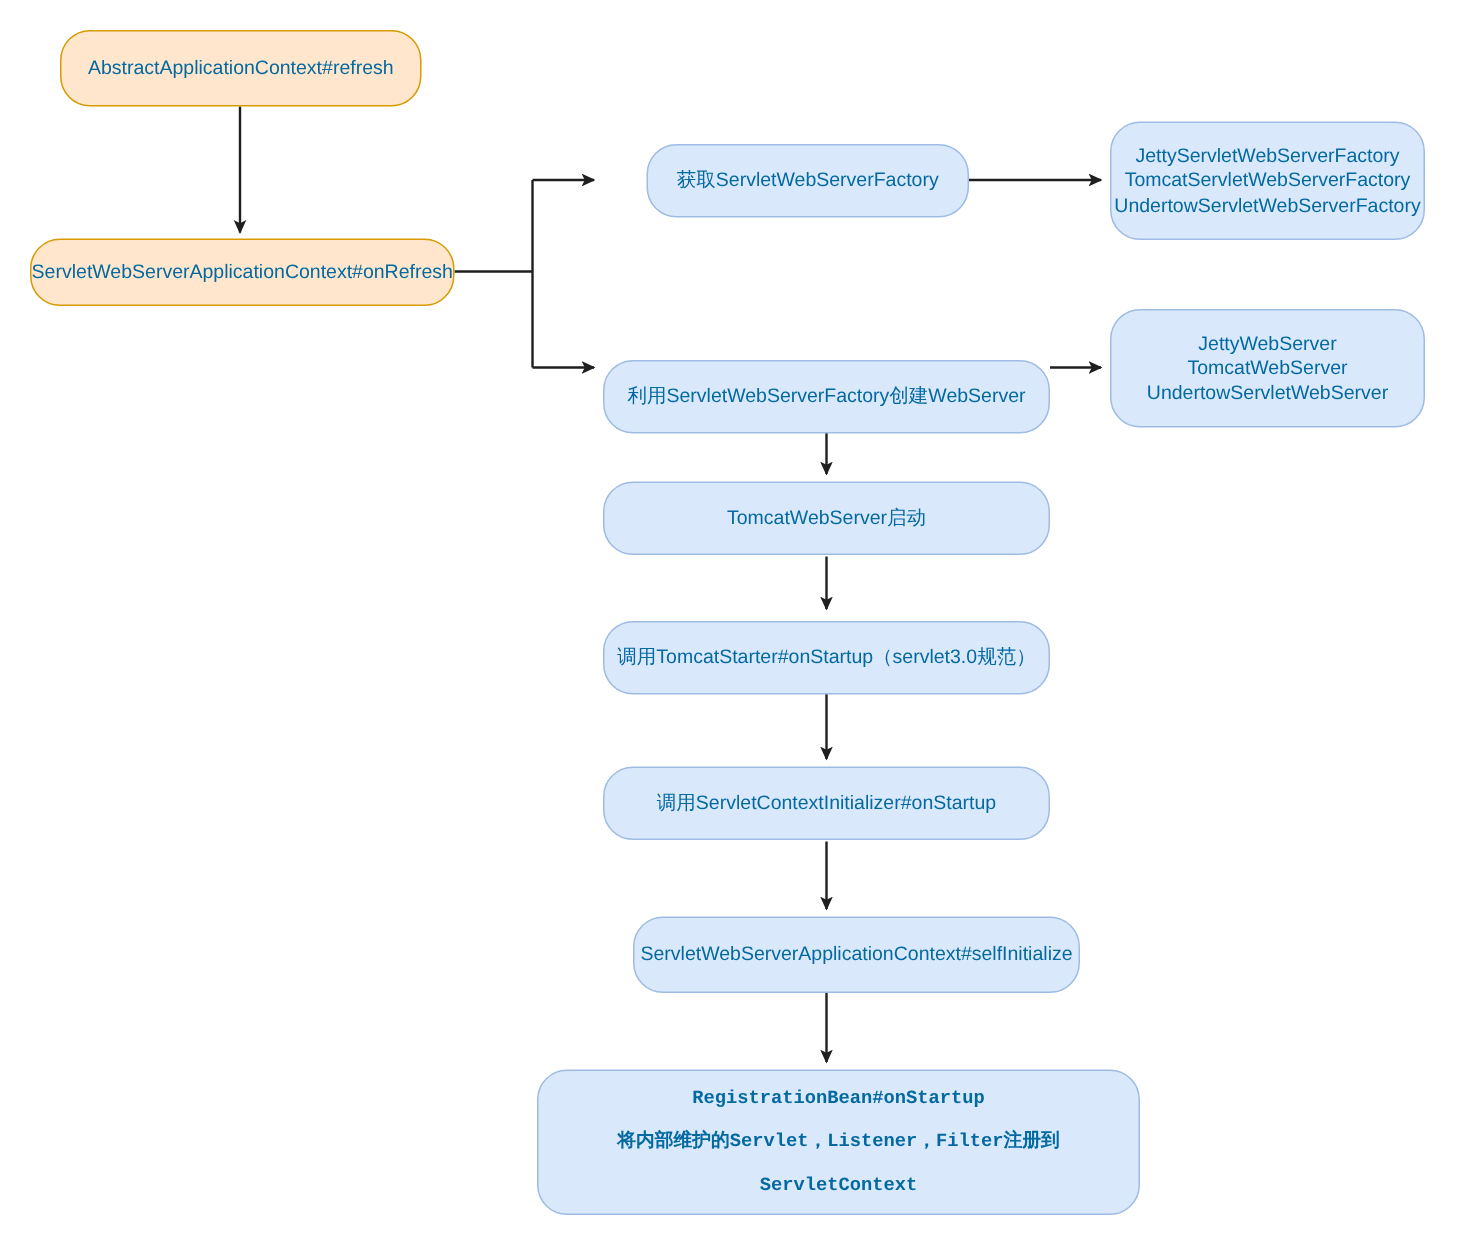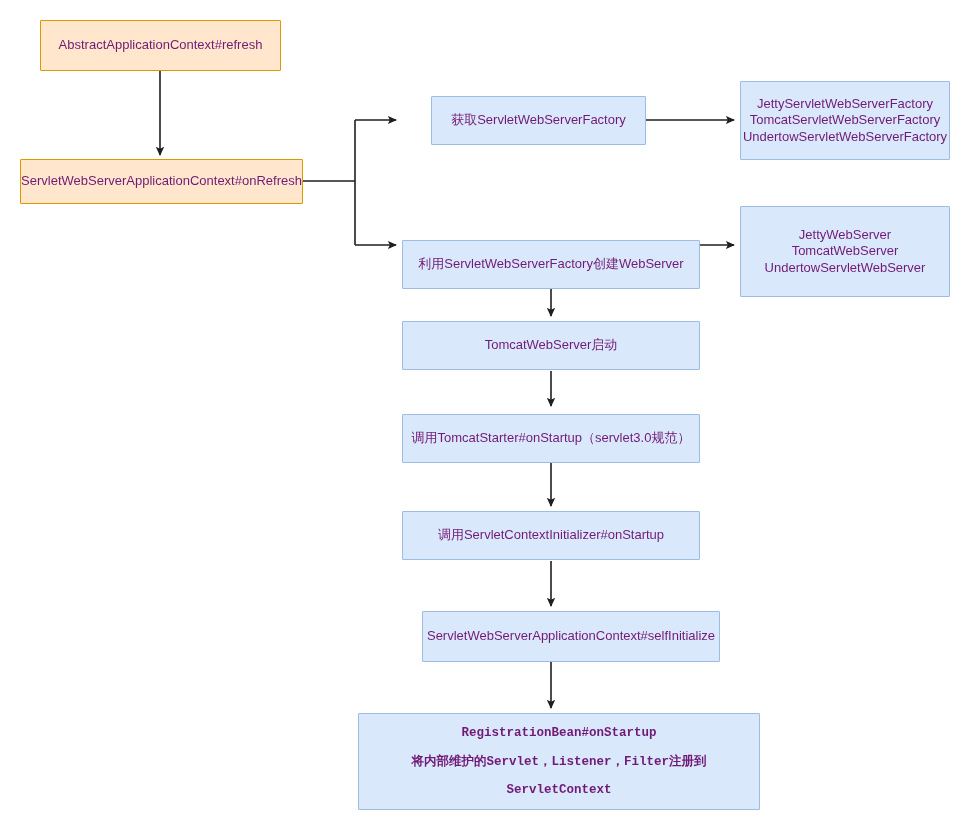--- a/index.html
+++ b/index.html
@@ -19,26 +19,26 @@
     background: #ffffff;
     overflow: hidden;
   }
   .node {
     position: absolute;
     box-sizing: border-box;
     display: flex;
     align-items: center;
     justify-content: center;
     text-align: center;
-    border-radius: 1px;
+    border-radius: 20px;
     border-width: 1.4px;
     border-style: solid;
     font-size: 13px;
     line-height: 1.28;
-    color: #701a75;
+    color: #0369a1;
     padding: 4px 8px;
     white-space: pre-line;
   }
   .node.orange {
     background: #ffe6cc;
     border-color: #d79b00;
   }
   .node.blue {
     background: #dae8fc;
     border-color: #9dbbe3;
@@ -119,21 +119,21 @@
   <div class="node blue" style="left:740px; top:81px; width:210px; height:79px;">
     <span class="node-text">JettyServletWebServerFactory
 TomcatServletWebServerFactory
 UndertowServletWebServerFactory</span>
   </div>
 
   <div class="node blue" style="left:402px; top:221px; width:298px; height:49px;margin-top:19px;">
     <span class="node-text">利用ServletWebServerFactory创建WebServer</span>
   </div>
 
-  <div class="node blue" style="left:740px; top:206px; width:210px; height:91px;">
+  <div class="node blue" style="left:740px; top:206px; width:210px; height:79px;">
     <span class="node-text">JettyWebServer
 TomcatWebServer
 UndertowServletWebServer</span>
   </div>
 
   <div class="node blue" style="left:402px; top:321px; width:298px; height:49px;">
     <span class="node-text">TomcatWebServer启动</span>
   </div>
 
   <div class="node blue" style="left:402px; top:414px; width:298px; height:49px;">
@@ -141,18 +141,18 @@
   </div>
 
   <div class="node blue" style="left:402px; top:511px; width:298px; height:49px;">
     <span class="node-text">调用ServletContextInitializer#onStartup</span>
   </div>
 
   <div class="node blue" style="left:422px; top:611px; width:298px; height:51px;justify-content:center;">
     <span class="node-text">ServletWebServerApplicationContext#selfInitialize</span>
   </div>
 
-  <div class="node blue mono" style="left:358px; top:713px; width:402px; height:97px; flex-direction:column;justify-content:flex-end;">
+  <div class="node blue mono" style="left:358px; top:713px; width:402px; height:97px; flex-direction:column;">
     <span class="node-text">RegistrationBean#onStartup</span>
     <span class="node-text">将内部维护的Servlet，Listener，Filter注册到ServletContext</span>
   </div>
 
 </div>
 
 </body></html>

